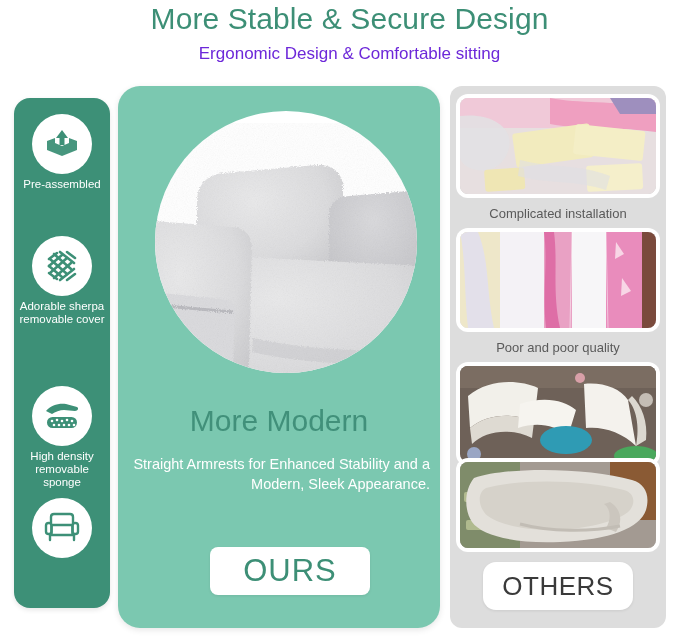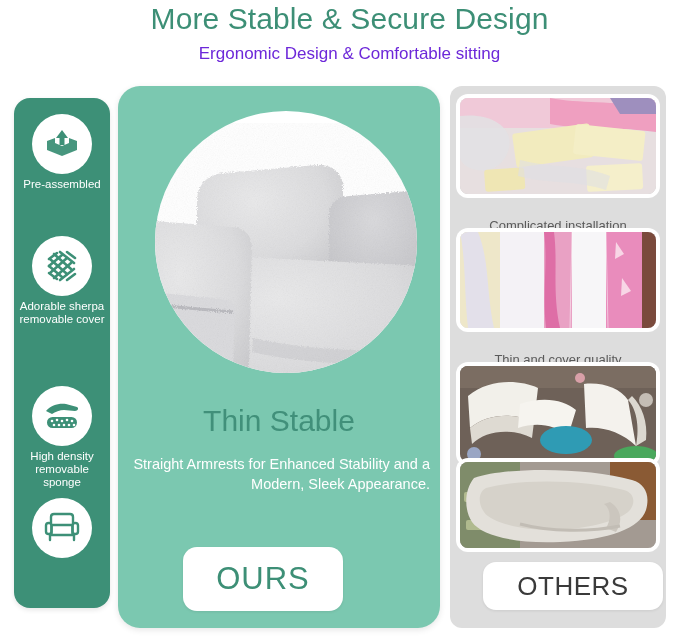--- a/index.html
+++ b/index.html
@@ -105,24 +105,24 @@
   #ours-desc {
     position: absolute;
     left: 10px; top: 368px; width: 302px;
     text-align: right;
     font-size: 14.5px;
     line-height: 20px;
     color: #ffffff;
   }
   #ours-badge {
     position: absolute;
-    left: 65px; top: 461px;
-    width: 160px; height: 64px;
-    background: #ffffff;
-    border-radius: 14px;
+    left: 92px; top: 461px;
+    width: 160px; height: 48px;
+    background: #ffffff;
+    border-radius: 8px;
     display: flex;
     align-items: center;
     justify-content: center;
     font-size: 31px;
     letter-spacing: 1px;
     color: #3d8f76;
     box-shadow: 0 1px 3px rgba(0,0,0,0.08);
   }
 
   
@@ -139,29 +139,29 @@
     position: relative;
     width: 196px; height: 96px;
     margin: 0 auto;
     border-radius: 8px;
     overflow: hidden;
     background: #ccc;
     box-shadow: 0 0 0 4px #ffffff;
   }
   .compare-photo svg { display: block; }
   .compare-label {
-    margin-top: 24px;
+    margin-top: 12px;
     text-align: center;
     font-size: 13px;
     color: #5a5a5a;
   }
   #others-badge {
     position: absolute;
     left: 33px; top: 476px;
-    width: 180px; height: 48px;
+    width: 150px; height: 48px;
     background: #ffffff;
     border-radius: 13px;
     display: flex;
     align-items: center;
     justify-content: center;
     font-size: 26px;
     letter-spacing: 0.5px;
     color: #3a3a3a;
     box-shadow: 0 1px 3px rgba(0,0,0,0.08);
   }
@@ -287,21 +287,21 @@
 
         <path d="M132 215 C180 226 240 230 300 225 L299 238 C240 244 180 240 131 229 Z" fill="#c6c6ca" opacity="0.5"></path>
 
         <path d="M30 180 C30 174 34 170 40 170 L104 176 C110 177 114 181 114 187 L112 240 C112 246 107 250 101 250 L40 252 C33 252 29 248 29 242 Z" fill="#dadadd"></path>
         <path d="M32 182 L112 189" stroke="#b9b9be" stroke-width="3" fill="none"></path>
       </g>
       <rect x="0" y="0" width="334" height="290" filter="url(#grain)" opacity="0.5"></rect>
     </svg>
   </div>
 
-  <div id="ours-heading">Thin Stable</div>
+  <div id="ours-heading">More Modern</div>
   <div id="ours-desc">Straight Armrests for Enhanced Stability and a Modern, Sleek Appearance.</div>
   <div id="ours-badge">OURS</div>
 </div>
 
 <div id="others-panel">
 
   <div class="compare-item" style="top:12px;">
     <div class="compare-photo">
       <svg width="196" height="96" viewBox="0 0 196 96">
         <rect width="196" height="96" fill="#e7dfe0"></rect>
@@ -332,21 +332,21 @@
         <path d="M146 0 H182 V96 H146 Z" fill="#e98cbc"></path>
         <path d="M156 10 l8 12 -9 5 z" fill="#f8d6e6"></path>
         <path d="M162 46 l9 13 -10 5 z" fill="#f8d6e6"></path>
         <path d="M182 0 H196 V96 H182 Z" fill="#7a4a3c"></path>
         <g stroke="#ffffff" stroke-width="1" opacity="0.5">
           <line x1="112" y1="0" x2="110" y2="96"></line>
           <line x1="146" y1="0" x2="148" y2="96"></line>
         </g>
       </svg>
     </div>
-    <div class="compare-label">Thin and cover quality</div>
+    <div class="compare-label">Poor and poor quality</div>
   </div>
 
   <div class="compare-item" style="top:280px;">
     <div class="compare-photo">
       <svg width="196" height="96" viewBox="0 0 196 96">
         <rect width="196" height="96" fill="#6e6158"></rect>
         <rect y="0" width="196" height="22" fill="#7b6d62"></rect>
         <path d="M8 30 C30 12 60 14 78 22 L74 56 C54 46 26 48 10 62 Z" fill="#f2f0ea"></path>
         <path d="M10 62 C26 48 54 46 74 56 L72 72 C52 62 26 64 12 78 Z" fill="#dedad2"></path>
         <path d="M60 38 C84 30 104 34 116 44 L108 70 C94 58 76 56 58 62 Z" fill="#f6f4ef"></path>

